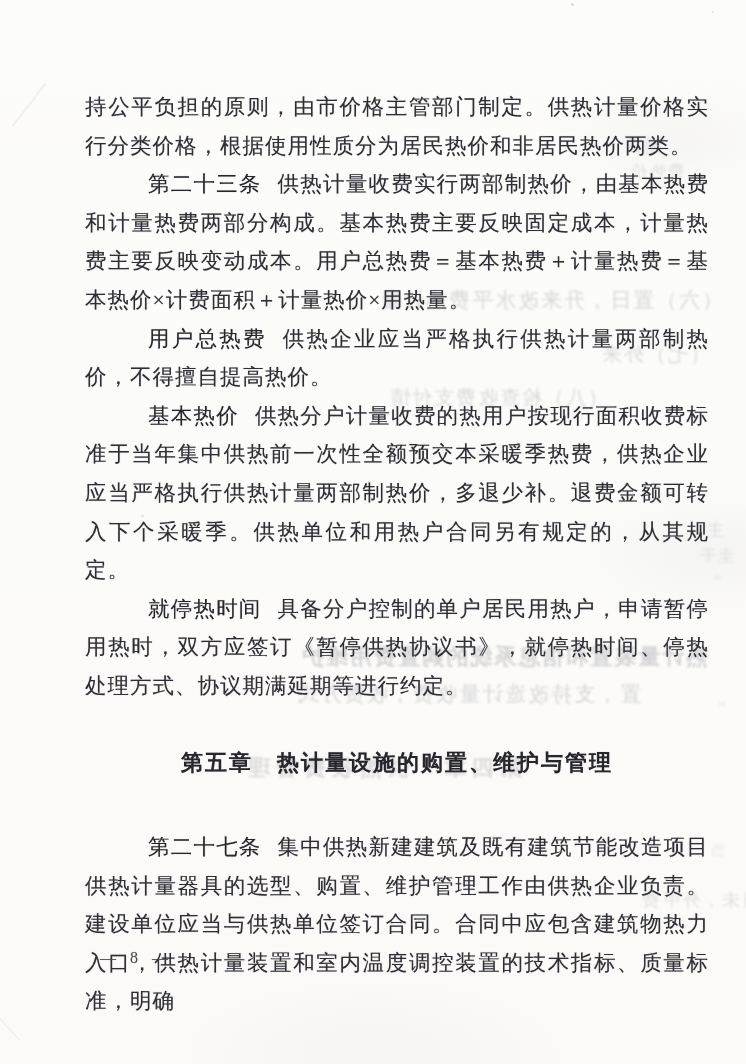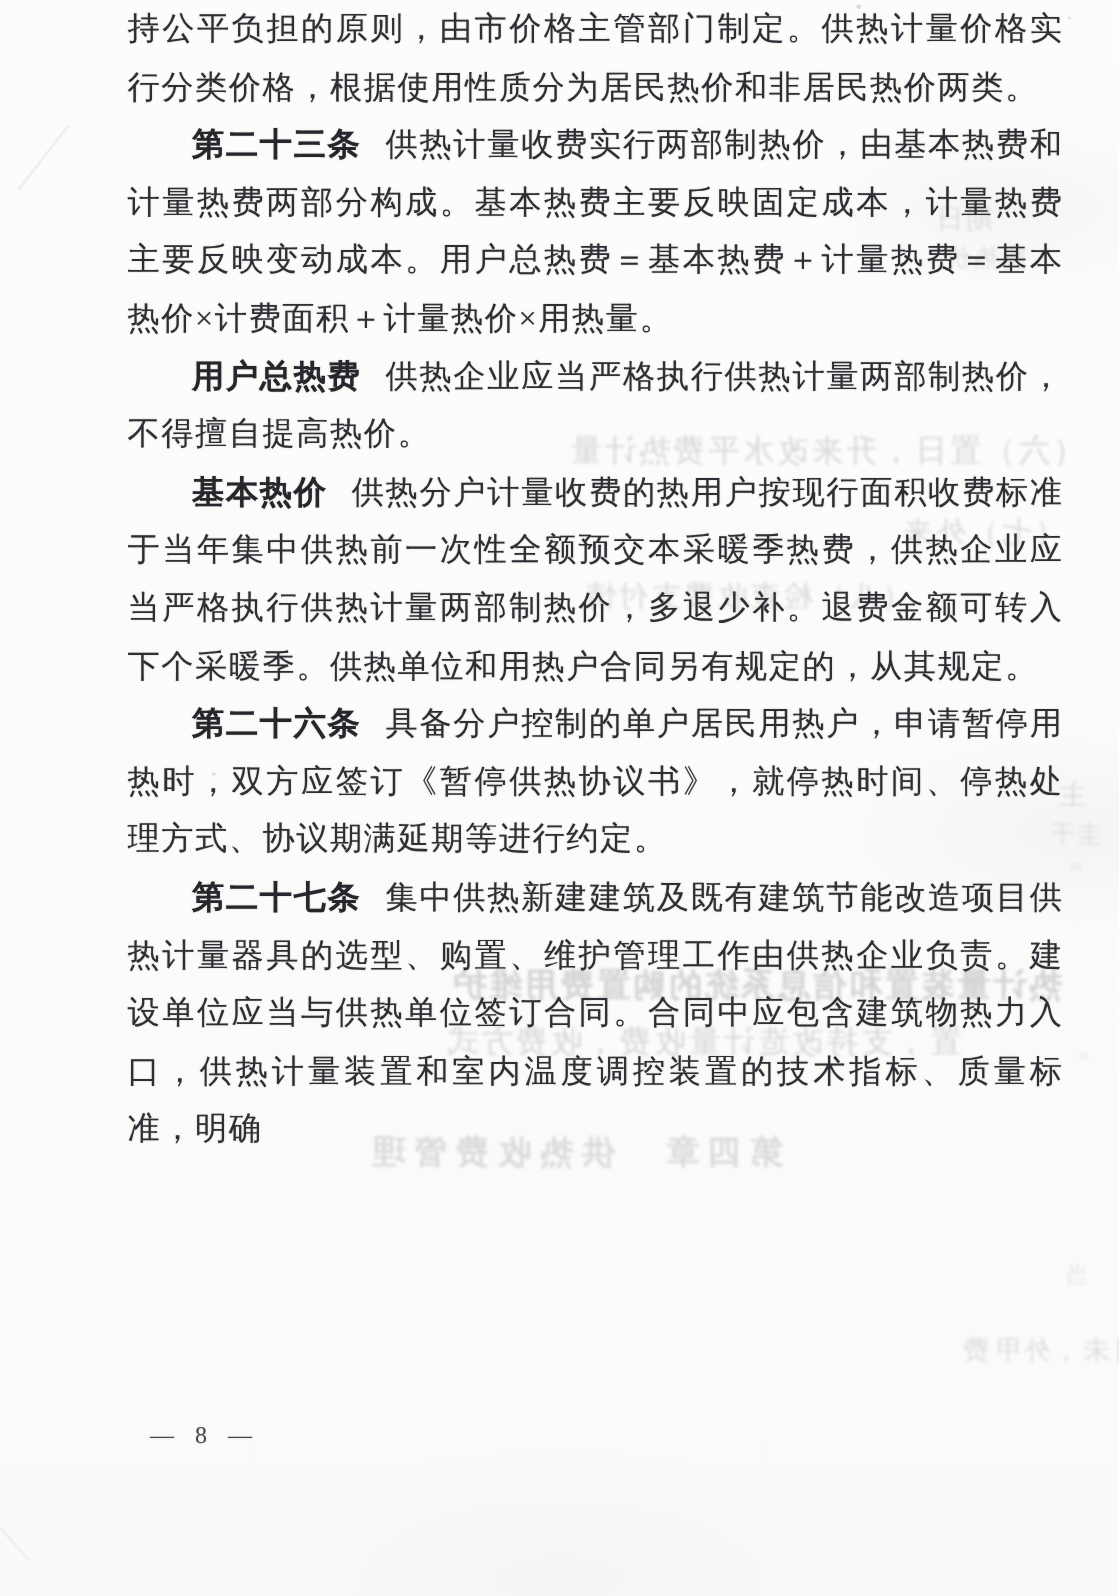--- a/index.html
+++ b/index.html
@@ -10,29 +10,30 @@
     overflow:hidden;
     background:
       radial-gradient(140px 60px at 90% 13%, rgba(120,120,130,0.05), transparent),
       radial-gradient(160px 70px at 96% 52%, rgba(120,120,130,0.05), transparent),
       radial-gradient(220px 90px at 50% 99%, rgba(120,120,130,0.04), transparent),
       linear-gradient(#fcfcfa, #fbfaf8);
     font-family:"Liberation Serif","DejaVu Serif",serif;
   }
   .doc{
     position:absolute;left:85px;top:0;width:624px;
+    padding-top:88px;
     font-size:21.5px;
     line-height:38.6px;
     color:#2e2e35;
     text-shadow:0 0 1px rgba(46,46,53,.35);
     letter-spacing:1px;
   }
   .para{margin:0;text-align:justify;text-justify:inter-ideograph;}
   .para.indent{text-indent:2em;}
-  .term{font-weight:bold;margin-right:16px;color:#26262c;}
+  .term{font-weight:normal;margin-right:16px;color:#26262c;margin-left:20px;}
   .chapter{
     font-size:22px;font-weight:700;text-align:center;
     letter-spacing:2px;margin:38px 0 46px;color:#26262c;
   }
   .pagenum{
     position:absolute;left:100px;top:949px;
     font-size:16px;color:#4a4a52;letter-spacing:5px;
     text-shadow:0 0 1px rgba(46,46,53,.3);
   }
   .ghost{
@@ -85,23 +86,24 @@
 
     <p class="para indent">
       <span class="term">用户总热费</span><span>供热企业应当严格执行供热计量两部制热价，不得擅自提高热价。</span>
     </p>
 
     <p class="para indent">
       <span class="term">基本热价</span><span>供热分户计量收费的热用户按现行面积收费标准于当年集中供热前一次性全额预交本采暖季热费，供热企业应当严格执行供热计量两部制热价，多退少补。退费金额可转入下个采暖季。供热单位和用热户合同另有规定的，从其规定。</span>
     </p>
 
     <p class="para indent">
-      <span class="term">第二十六条</span><span>具备分户控制的单户居民用热户，申请暂停用热时，双方应签订《暂停供热协议书》，就停热时间、停热处理方式、协议期满延期等进行约定。</span>
+      <span class="term">就停热时间</span><span>具备分户控制的单户居民用热户，申请暂停用热时，双方应签订《暂停供热协议书》，就停热时间、停热处理方式、协议期满延期等进行约定。</span>
     </p>
 
+    <h2 class="chapter">第五章　热计量设施的购置、维护与管理</h2>
 
     <p class="para indent">
       <span class="term">第二十七条</span><span>集中供热新建建筑及既有建筑节能改造项目供热计量器具的选型、购置、维护管理工作由供热企业负责。建设单位应当与供热单位签订合同。合同中应包含建筑物热力入口，供热计量装置和室内温度调控装置的技术指标、质量标准，明确</span>
     </p>
 
   </div>
 
   <div class="pagenum">— 8 —</div>
 
 </div>

